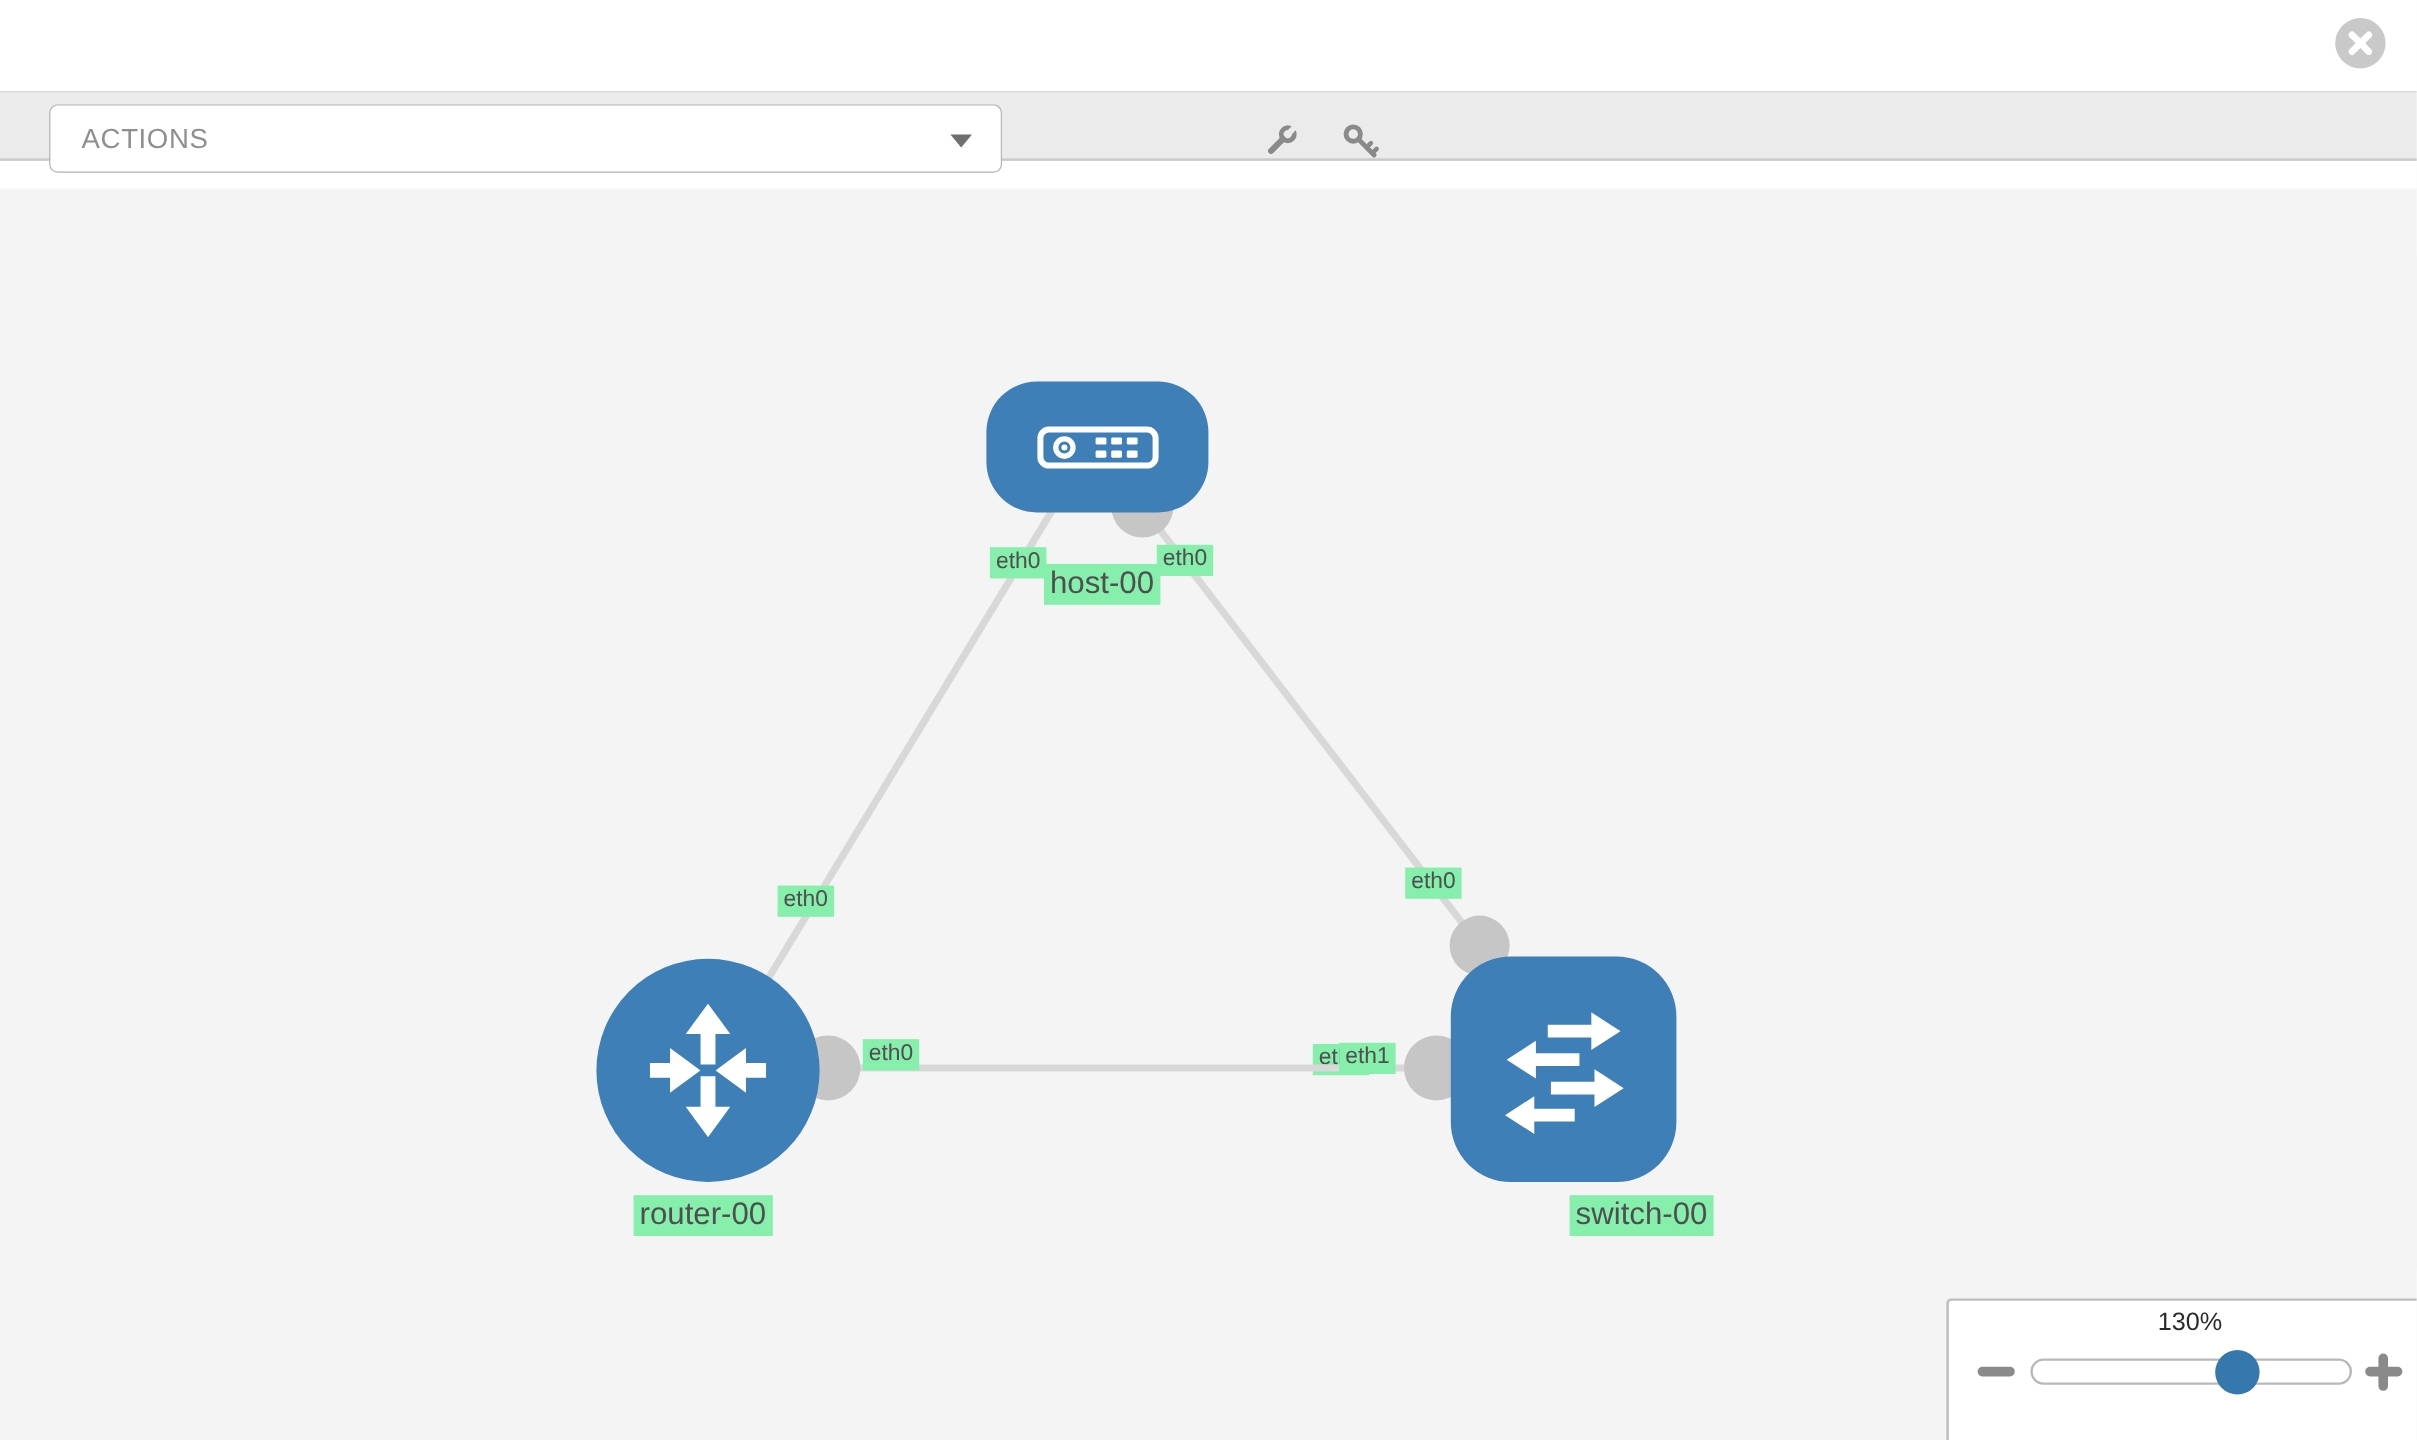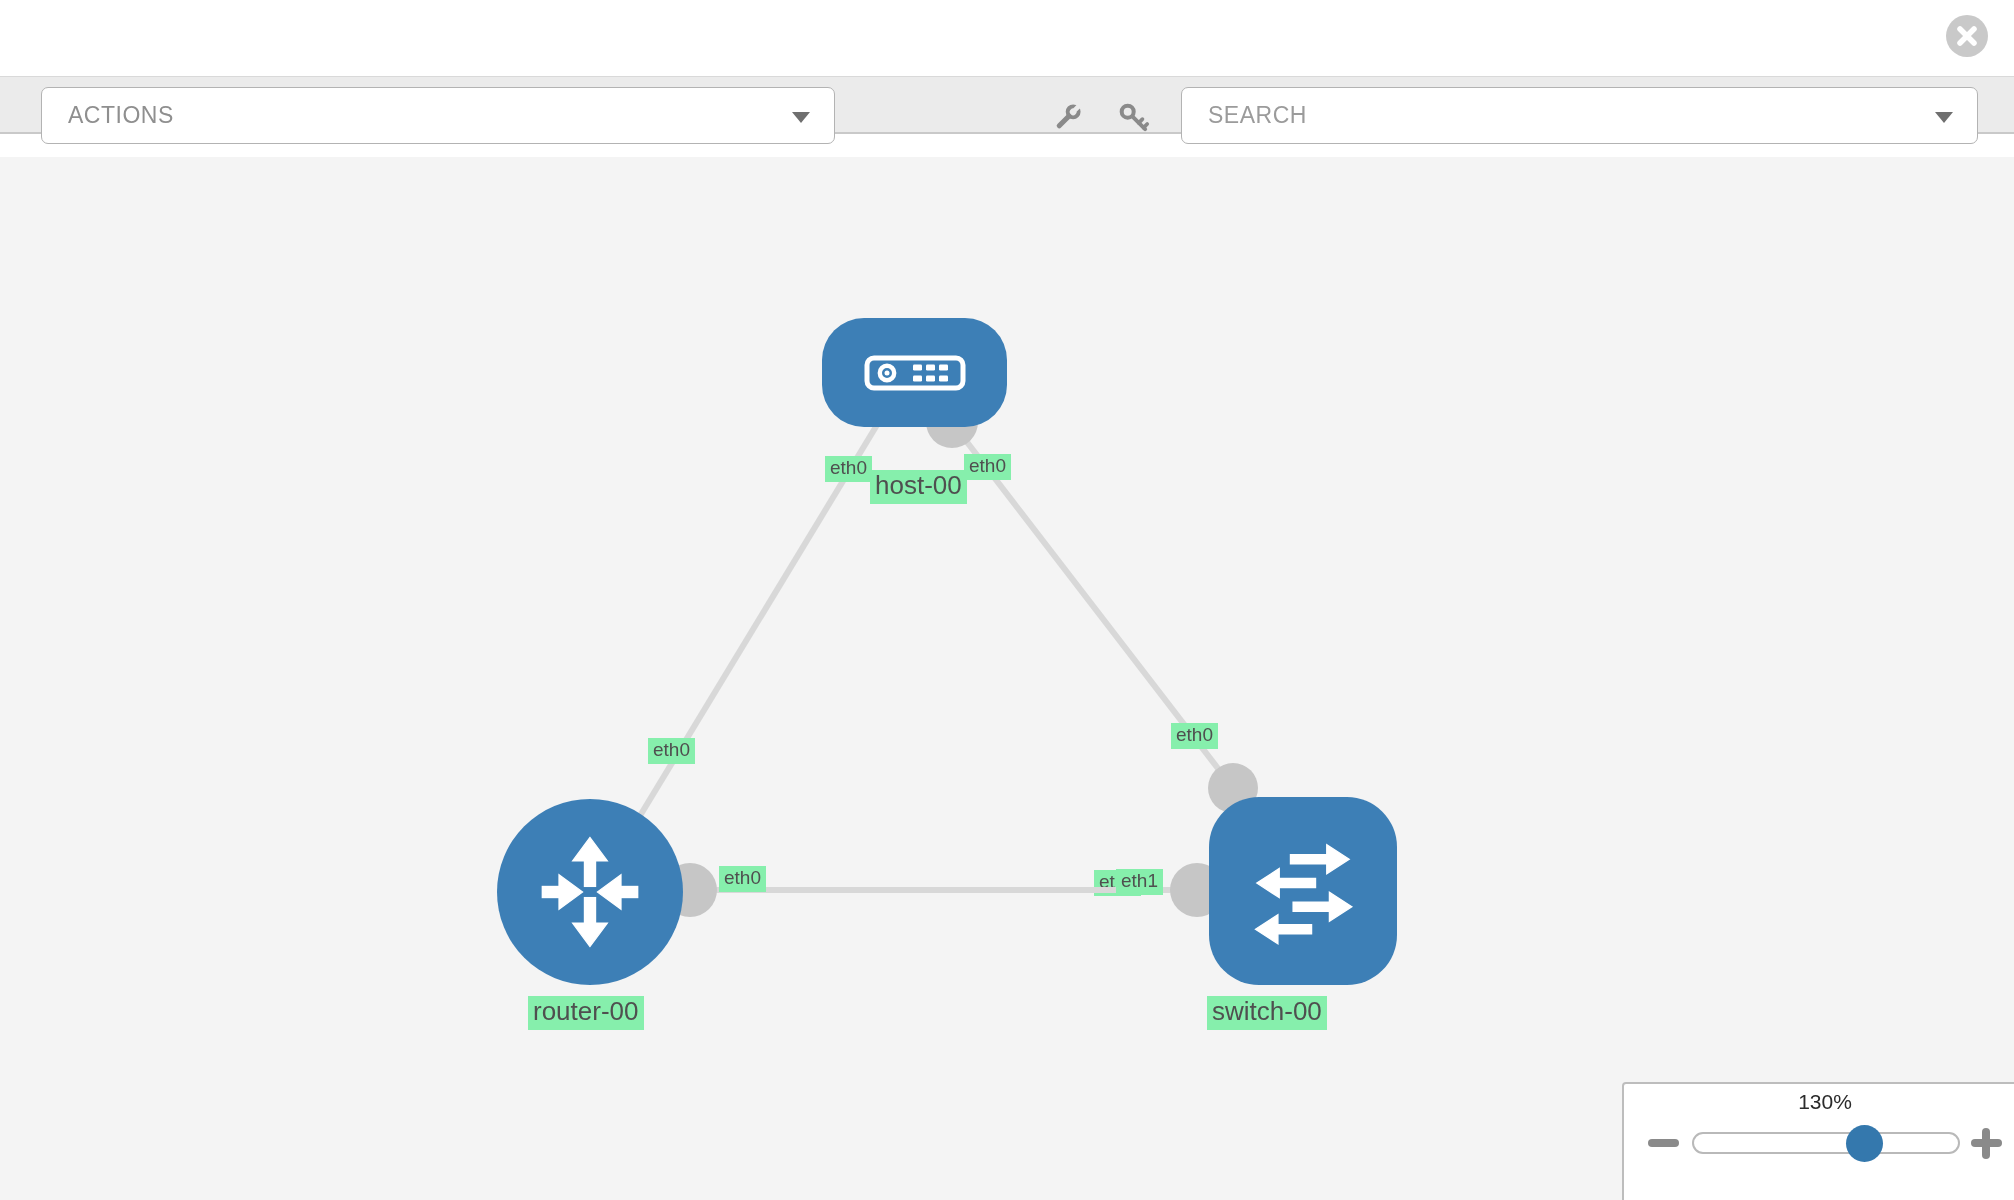--- a/index.html
+++ b/index.html
@@ -63,21 +63,21 @@
   .chip {
     position: absolute; background: #86efac; color: #4f4f4f;
     padding: 1px 5px 3px 5px; white-space: nowrap; z-index: 4; line-height: 1.15;
   }
   .chip-iface { font-size: 19px; }
   .chip-name  { font-size: 26px; }
   .chip-back  { z-index: 1; }
 
   .chip-host-name      { left: 870px;  top: 281px; margin-top: 32px; }
   .chip-router-name    { left: 528px;  top: 839px; }
-  .chip-switch-name    { left: 1207px; top: 839px; }
+  .chip-switch-name    { left: 1308px; top: 839px; }
   .chip-host-left      { left: 825px;  top: 299px; }
   .chip-host-right     { left: 964px;  top: 297px; }
   .chip-mid-left       { left: 648px;  top: 581px; }
   .chip-mid-right      { left: 1171px; top: 566px; }
   .chip-router-right   { left: 719px;  top: 709px; }
   .chip-switch-eth1    { left: 1116px; top: 712px; }
   .chip-switch-ethback { left: 1094px; top: 713px; }
 
   
   .zoom-panel {
@@ -134,24 +134,20 @@
 
   <div class="tool-icon-btn key-btn">
     <svg width="36" height="36" viewBox="0 0 24 24">
       <circle cx="7.8" cy="7.8" r="4" fill="none" stroke="#8a8a8a" stroke-width="2.7"></circle>
       <line x1="10.9" y1="10.9" x2="19.4" y2="19.4" stroke="#8a8a8a" stroke-width="2.7" stroke-linecap="round"></line>
       <line x1="15.2" y1="15.2" x2="17.6" y2="12.8" stroke="#8a8a8a" stroke-width="2.5" stroke-linecap="round"></line>
       <line x1="18.4" y1="18.4" x2="20.8" y2="16" stroke="#8a8a8a" stroke-width="2.5" stroke-linecap="round"></line>
     </svg>
   </div>
 
-  <div class="select-box search-box">
-    <span class="select-text">SEARCH</span>
-    <span class="caret"></span>
-  </div>
 </div>
 
 <div class="canvas">
 
   <div class="chip chip-iface chip-back chip-switch-ethback">eth0</div>
 
   <svg class="links-svg" width="2014" height="1043" viewBox="0 0 2014 1043">
     <line x1="880" y1="263" x2="595" y2="733" stroke="#d8d8d8" stroke-width="6"></line>
     <line x1="950" y1="263" x2="1233" y2="631" stroke="#d8d8d8" stroke-width="6"></line>
     <line x1="595" y1="733" x2="1303" y2="733" stroke="#d8d8d8" stroke-width="6"></line>

